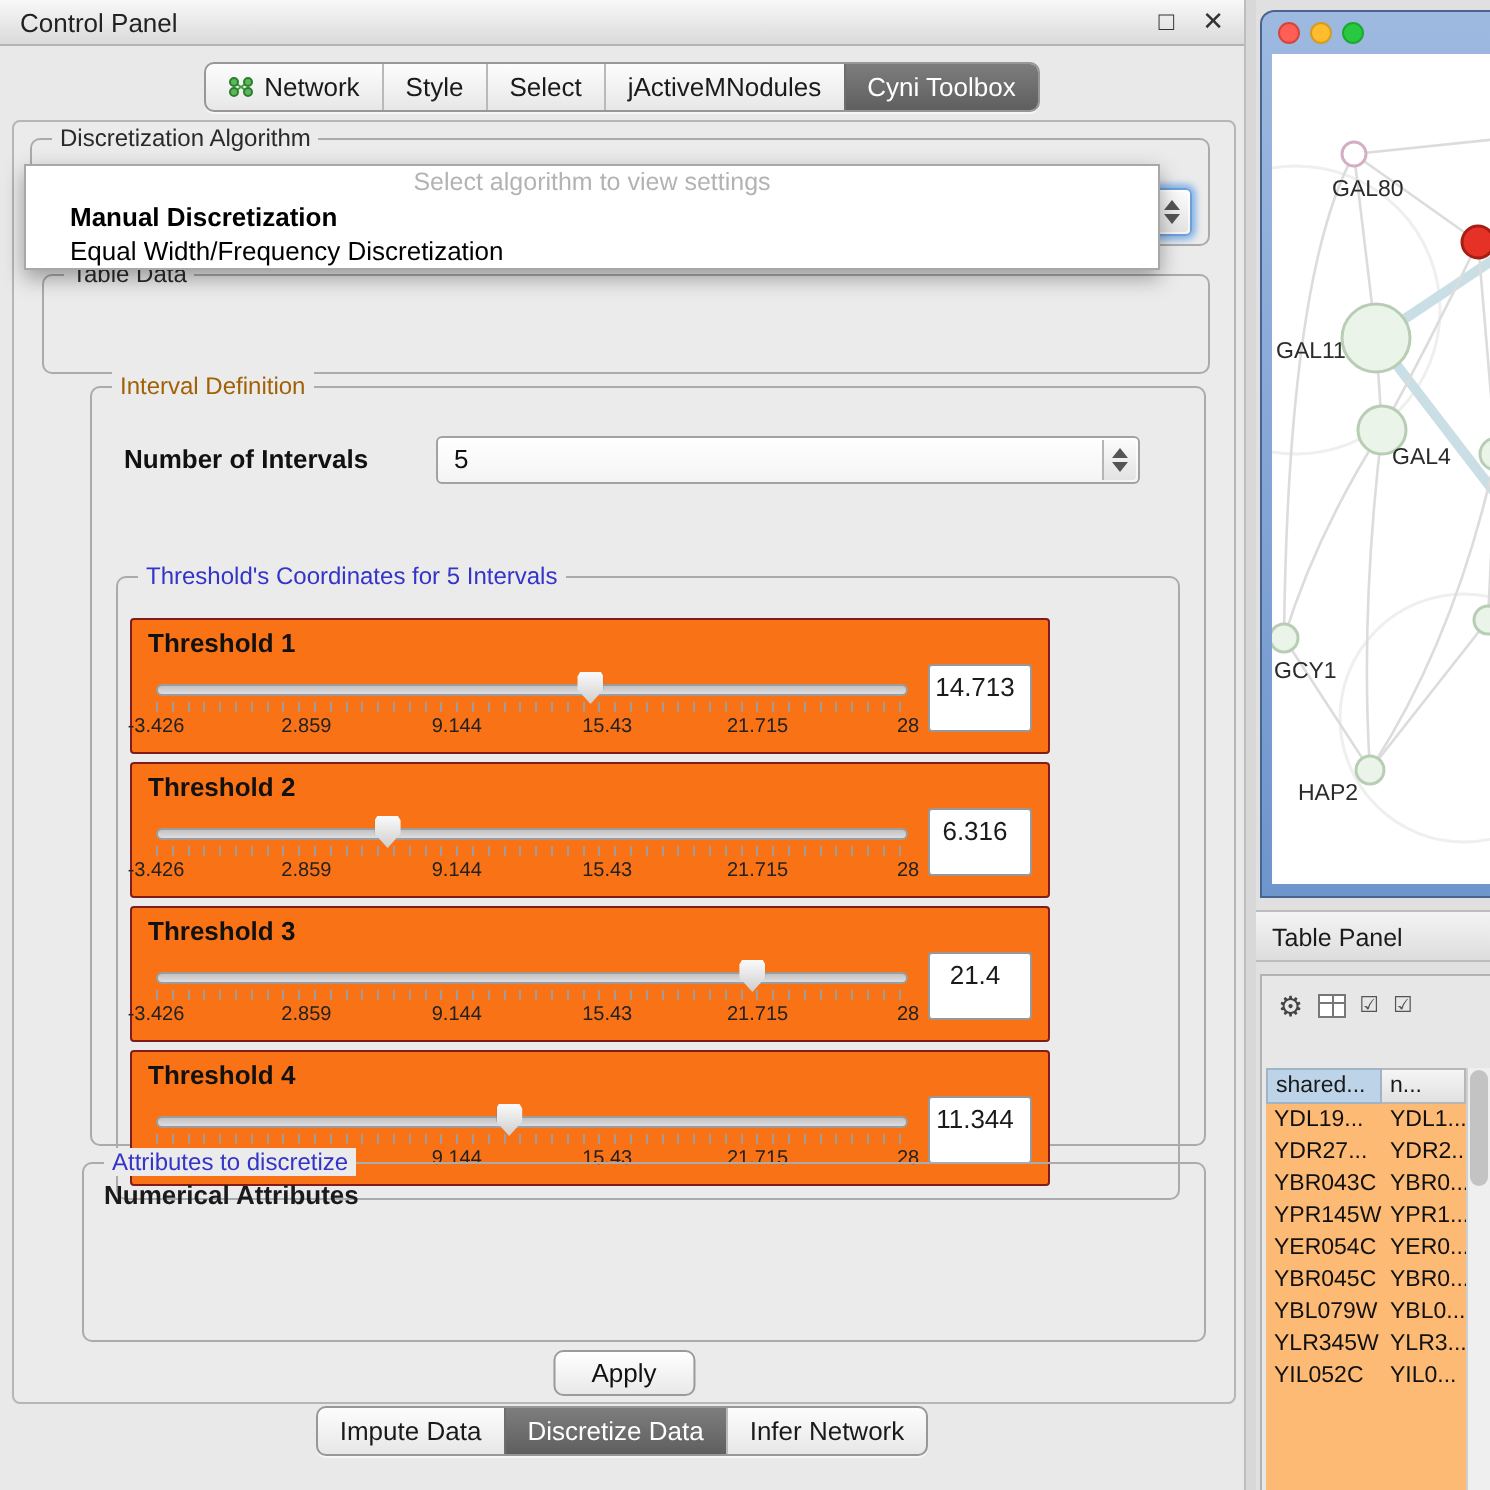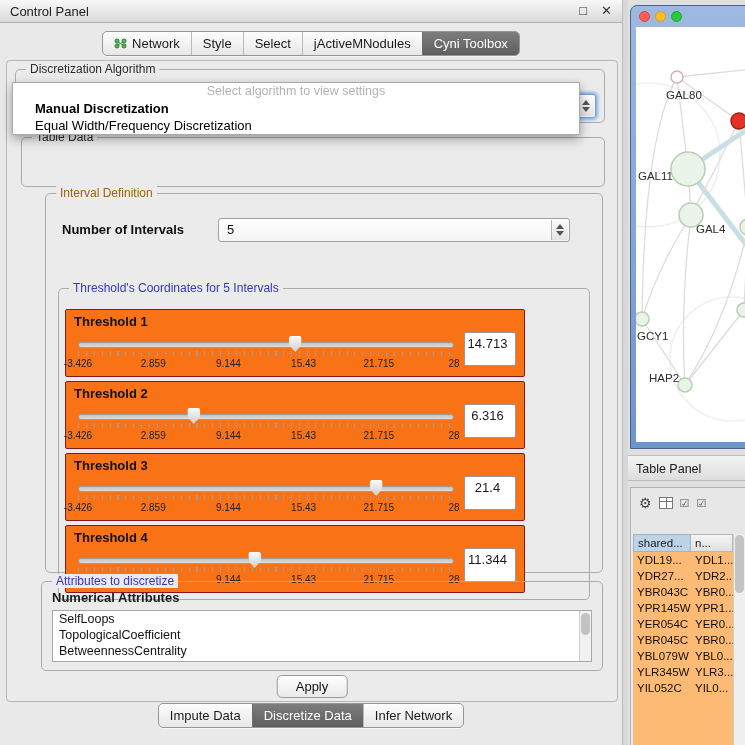--- a/index.html
+++ b/index.html
@@ -265,28 +265,20 @@
             </div>
           </div>
           <div class="th-value">11.344</div>
         </div>
       </div>
     </div>
 
     <div class="groupbox" style="left:34px;top:520px;width:560px;height:88px;">
       <span class="legend blue">Attributes to discretize</span>
       <div class="attr-subtitle">Numerical Attributes</div>
-      <div class="listbox">
-        <div class="item">SelfLoops</div>
-        <div class="item">TopologicalCoefficient</div>
-        <div class="item">BetweennessCentrality</div>
-        <div class="vscroll">
-          <div class="vthumb"></div>
-        </div>
-      </div>
     </div>
 
     <button class="apply-btn">Apply</button>
   </div>
 
   <div class="popup">
     <div class="prompt">Select algorithm to view settings</div>
     <div class="opt bold">Manual Discretization</div>
     <div class="opt">Equal Width/Frequency Discretization</div>
   </div>
@@ -347,21 +339,21 @@
           <circle cx="112" cy="200" r="8" fill="#eaf4e8" stroke="#b7ceb5" stroke-width="1.5"></circle>
           <circle cx="108" cy="283" r="7" fill="#eaf4e8" stroke="#b7ceb5" stroke-width="1.5"></circle>
           <circle cx="6" cy="292" r="7" fill="#eaf4e8" stroke="#b7ceb5" stroke-width="1.5"></circle>
           <circle cx="49" cy="358" r="7" fill="#eaf4e8" stroke="#b7ceb5" stroke-width="1.5"></circle>
         </g>
       </svg>
       <span class="net-label" style="left:30px;top:62px;">GAL80</span>
       <span class="net-label" style="left:2px;top:143px;">GAL11</span>
       <span class="net-label" style="left:60px;top:196px;">GAL4</span>
       <span class="net-label" style="left:1px;top:303px;">GCY1</span>
-      <span class="net-label" style="left:13px;top:345px;">HAP2</span>
+      <span class="net-label" style="left:13px;top:364px;">HAP2</span>
     </div>
   </div>
 
   <div class="tp-bar">
     <span>Table Panel</span>
   </div>
 
   <div class="tbl-window">
     <div class="tbl-toolbar">
       <span class="tico">⚙</span>

